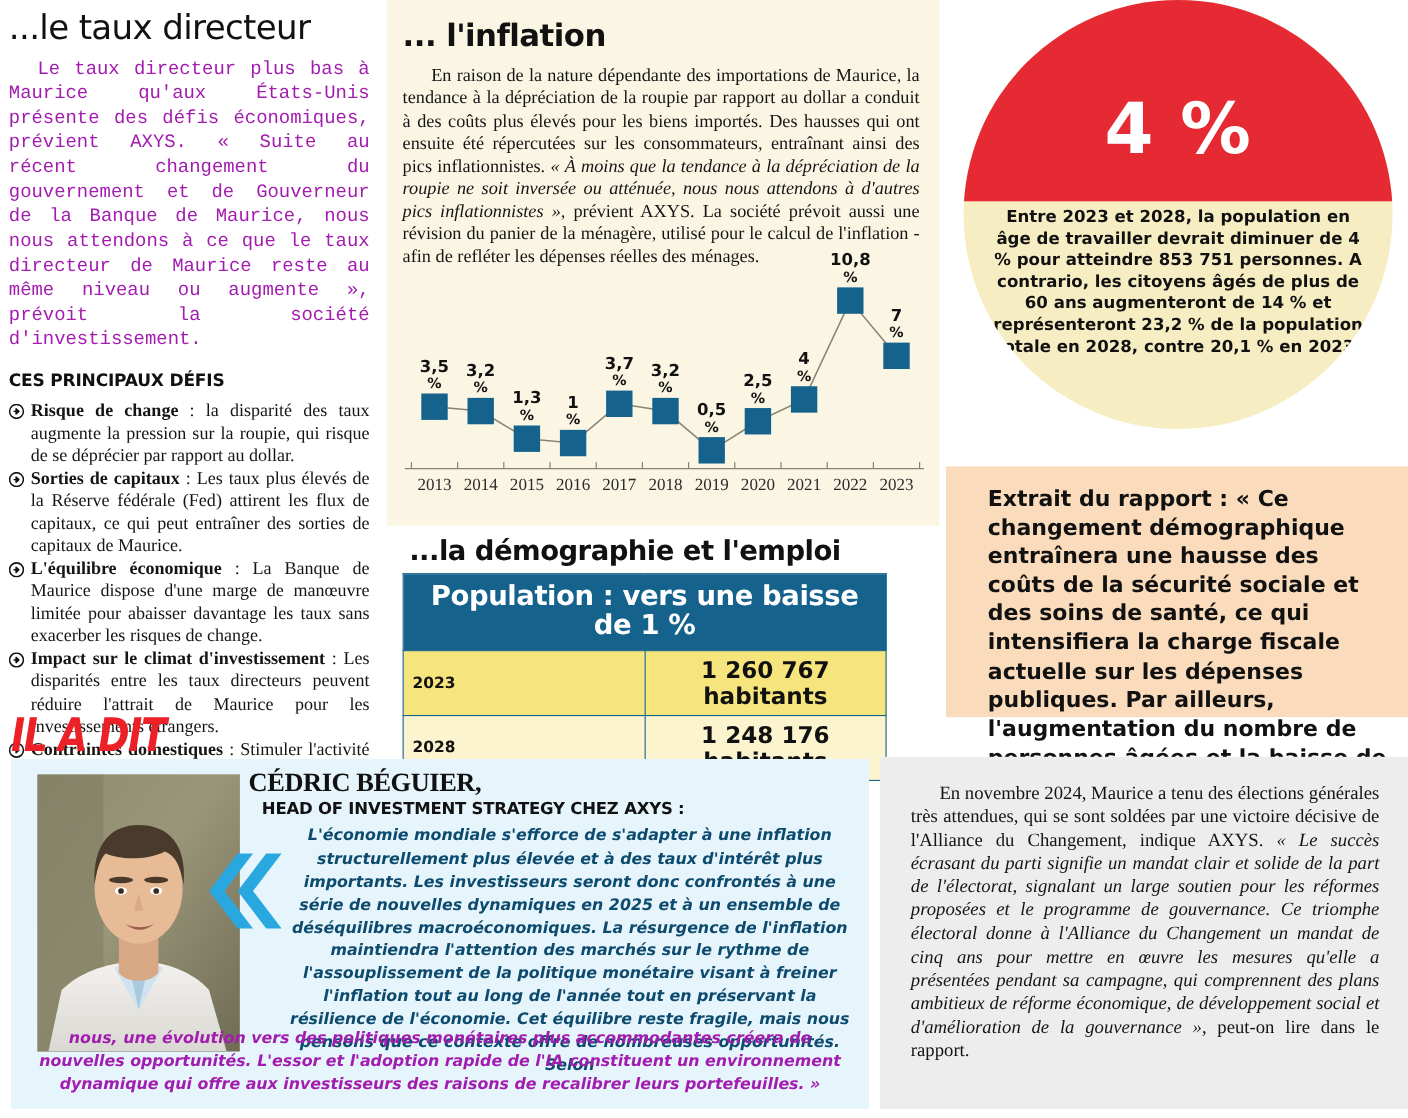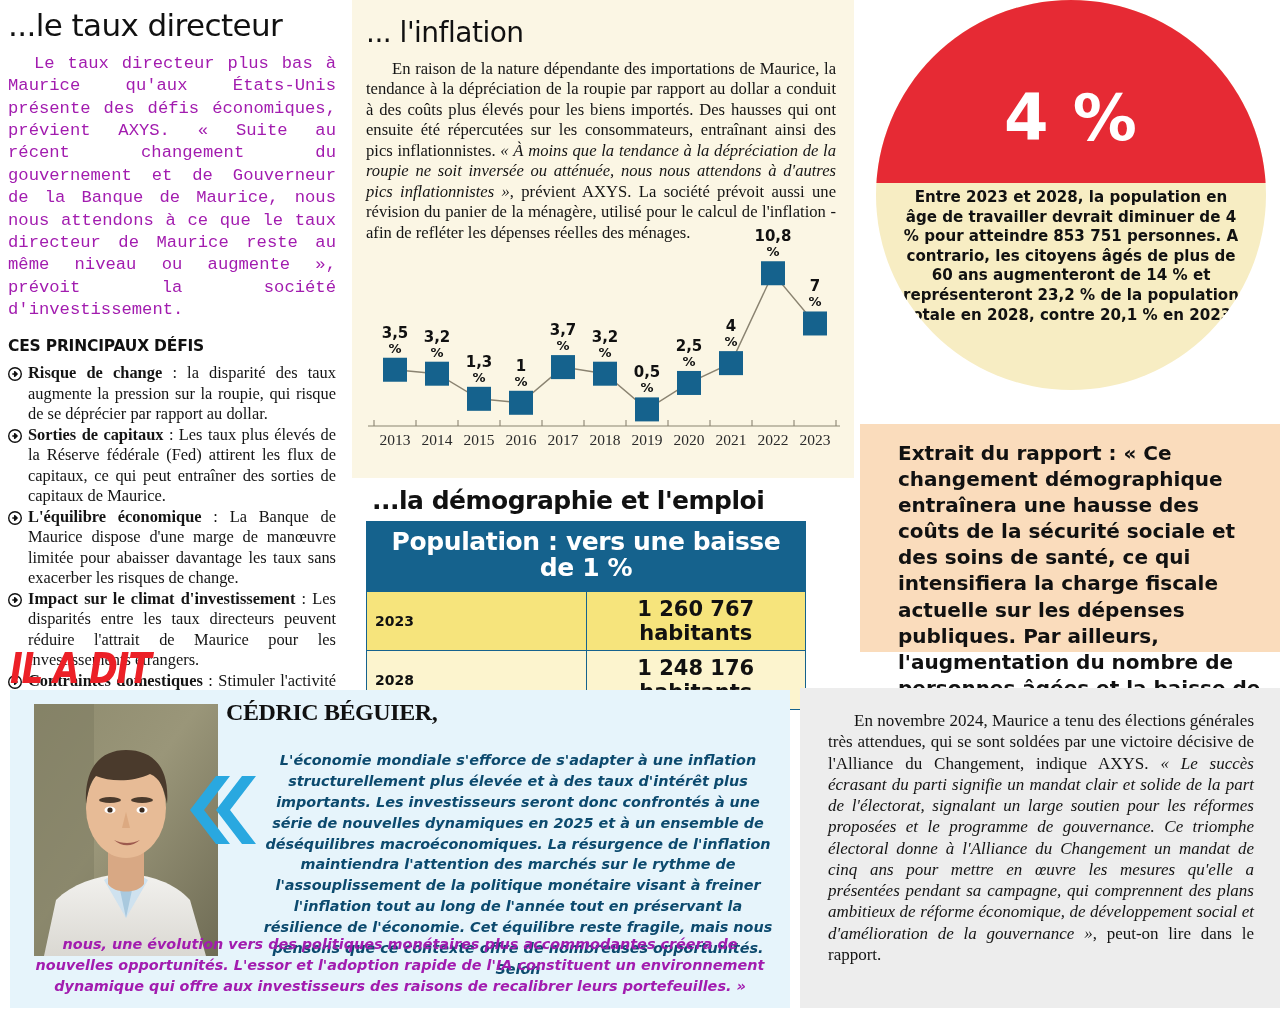--- a/index.html
+++ b/index.html
@@ -80,21 +80,21 @@
   }
 
   
   #inflation-panel {
     left: 352px; top: 0; width: 502px; height: 478px;
     background: #FBF6E4;
     padding: 16px 12px 0 14px;
   }
   #inflation-title {
     font-family: "DejaVu Sans", sans-serif;
-    font-weight: 400;
+    font-weight: 700;
     font-size: 28px;
     letter-spacing: -0.5px;
     color: #111;
     margin-bottom: 10px;
   }
   #inflation-body {
     font-size: 16.6px;
     line-height: 1.235;
     text-align: justify;
     text-indent: 26px;
@@ -514,20 +514,21 @@
       <ellipse cx="108" cy="106" rx="5.5" ry="3.6" fill="#fff"></ellipse>
       <circle cx="76" cy="106" r="2.6" fill="#3a2a1e"></circle>
       <circle cx="108" cy="106" r="2.6" fill="#3a2a1e"></circle>
 
       <path d="M92 108 L88 124 L96 124 Z" fill="#d8a379" opacity="0.75"></path>
 
       <path d="M80 136 C88 143 98 143 106 136 C98 140 88 140 80 136 Z" fill="#9d5a4e"></path>
     </svg>
   </div>
   <div id="quote-name">CÉDRIC BÉGUIER,</div>
+  <div id="quote-role">HEAD OF INVESTMENT STRATEGY CHEZ AXYS :</div>
   <div id="quote-text-top">L'économie mondiale s'efforce de s'adapter à une inflation structurellement plus élevée et à des taux d'intérêt plus importants. Les investisseurs seront donc confrontés à une série de nouvelles dynamiques en 2025 et à un ensemble de déséquilibres macroéconomiques. La résurgence de l'inflation maintiendra l'attention des marchés sur le rythme de l'assouplissement de la politique monétaire visant à freiner l'inflation tout au long de l'année tout en préservant la résilience de l'économie. Cet équilibre reste fragile, mais nous pensons que ce contexte offre de nombreuses opportunités. Selon</div>
   <div id="quote-text-bottom">nous, une évolution vers des politiques monétaires plus accommodantes créera de nouvelles opportunités. L'essor et l'adoption rapide de l'IA constituent un environnement dynamique qui offre aux investisseurs des raisons de recalibrer leurs portefeuilles. »</div>
 </div>
 
 <div class="abs" id="quote-chevron">
   <svg width="76" height="76" viewBox="0 0 76 76">
     <path d="M36 4 L50 4 L24 38 L50 72 L36 72 L10 38 Z" fill="#29A8E0"></path>
     <path d="M62 4 L76 4 L50 38 L76 72 L62 72 L36 38 Z" fill="#29A8E0"></path>
   </svg>
 </div>

